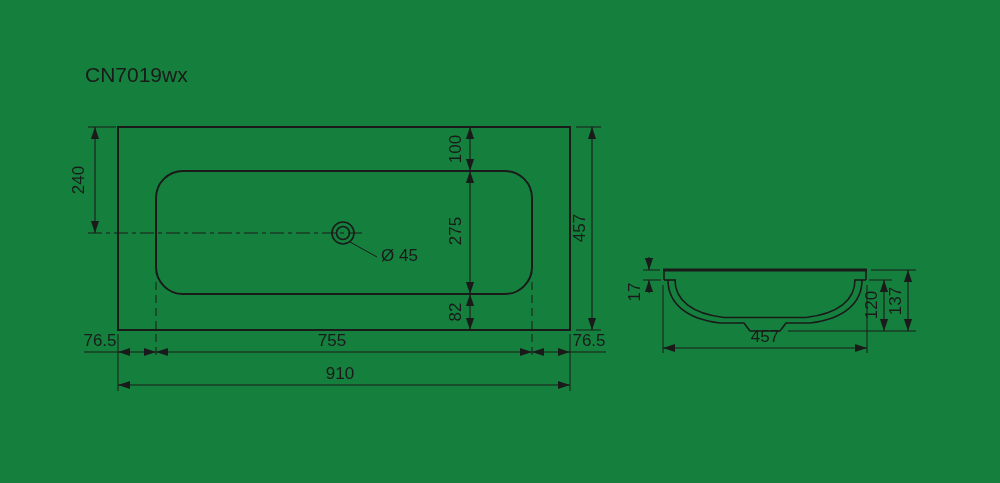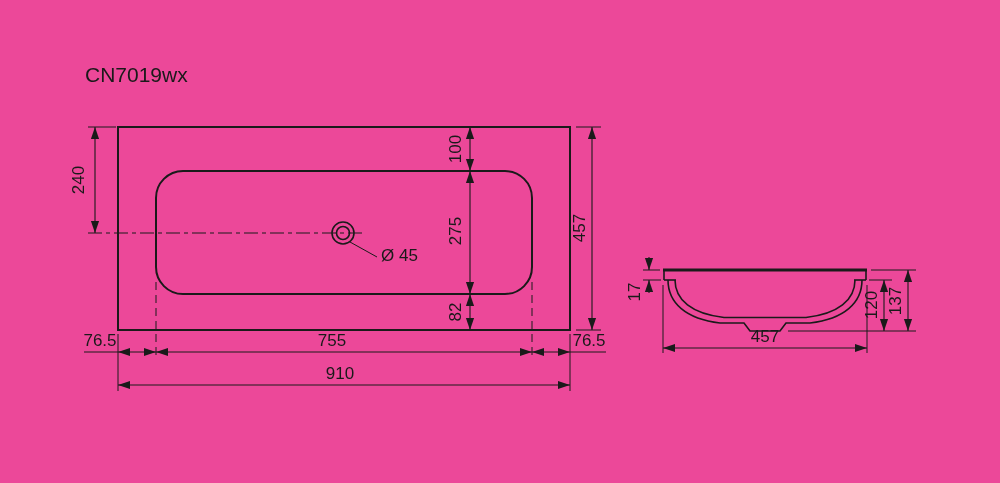--- a/index.html
+++ b/index.html
@@ -1,20 +1,20 @@
 <!DOCTYPE html>
 <html><head>
 <meta charset="utf-8">
 <style>
   html, body { margin: 0; padding: 0; background: #ffffff; }
   .canvas {
     position: relative;
     width: 1000px;
     height: 483px;
-    background: #ec4899;
+    background: #15803d;
     font-family: "Liberation Sans", sans-serif;
     overflow: hidden;
   }
   svg { display: block; }
   .obj   { stroke: #1a1a1a; stroke-width: 2;   fill: none; }
   .obj-thin { stroke: #1a1a1a; stroke-width: 1.6; fill: none; }
   .obj-bold { stroke: #1a1a1a; stroke-width: 3.2; fill: none; }
   .dim   { stroke: #1a1a1a; stroke-width: 1.1; fill: none; }
   .ext   { stroke: #1a1a1a; stroke-width: 1;   fill: none; }
   .dash  { stroke: #1a1a1a; stroke-width: 1;   fill: none; stroke-dasharray: 8 5; }

